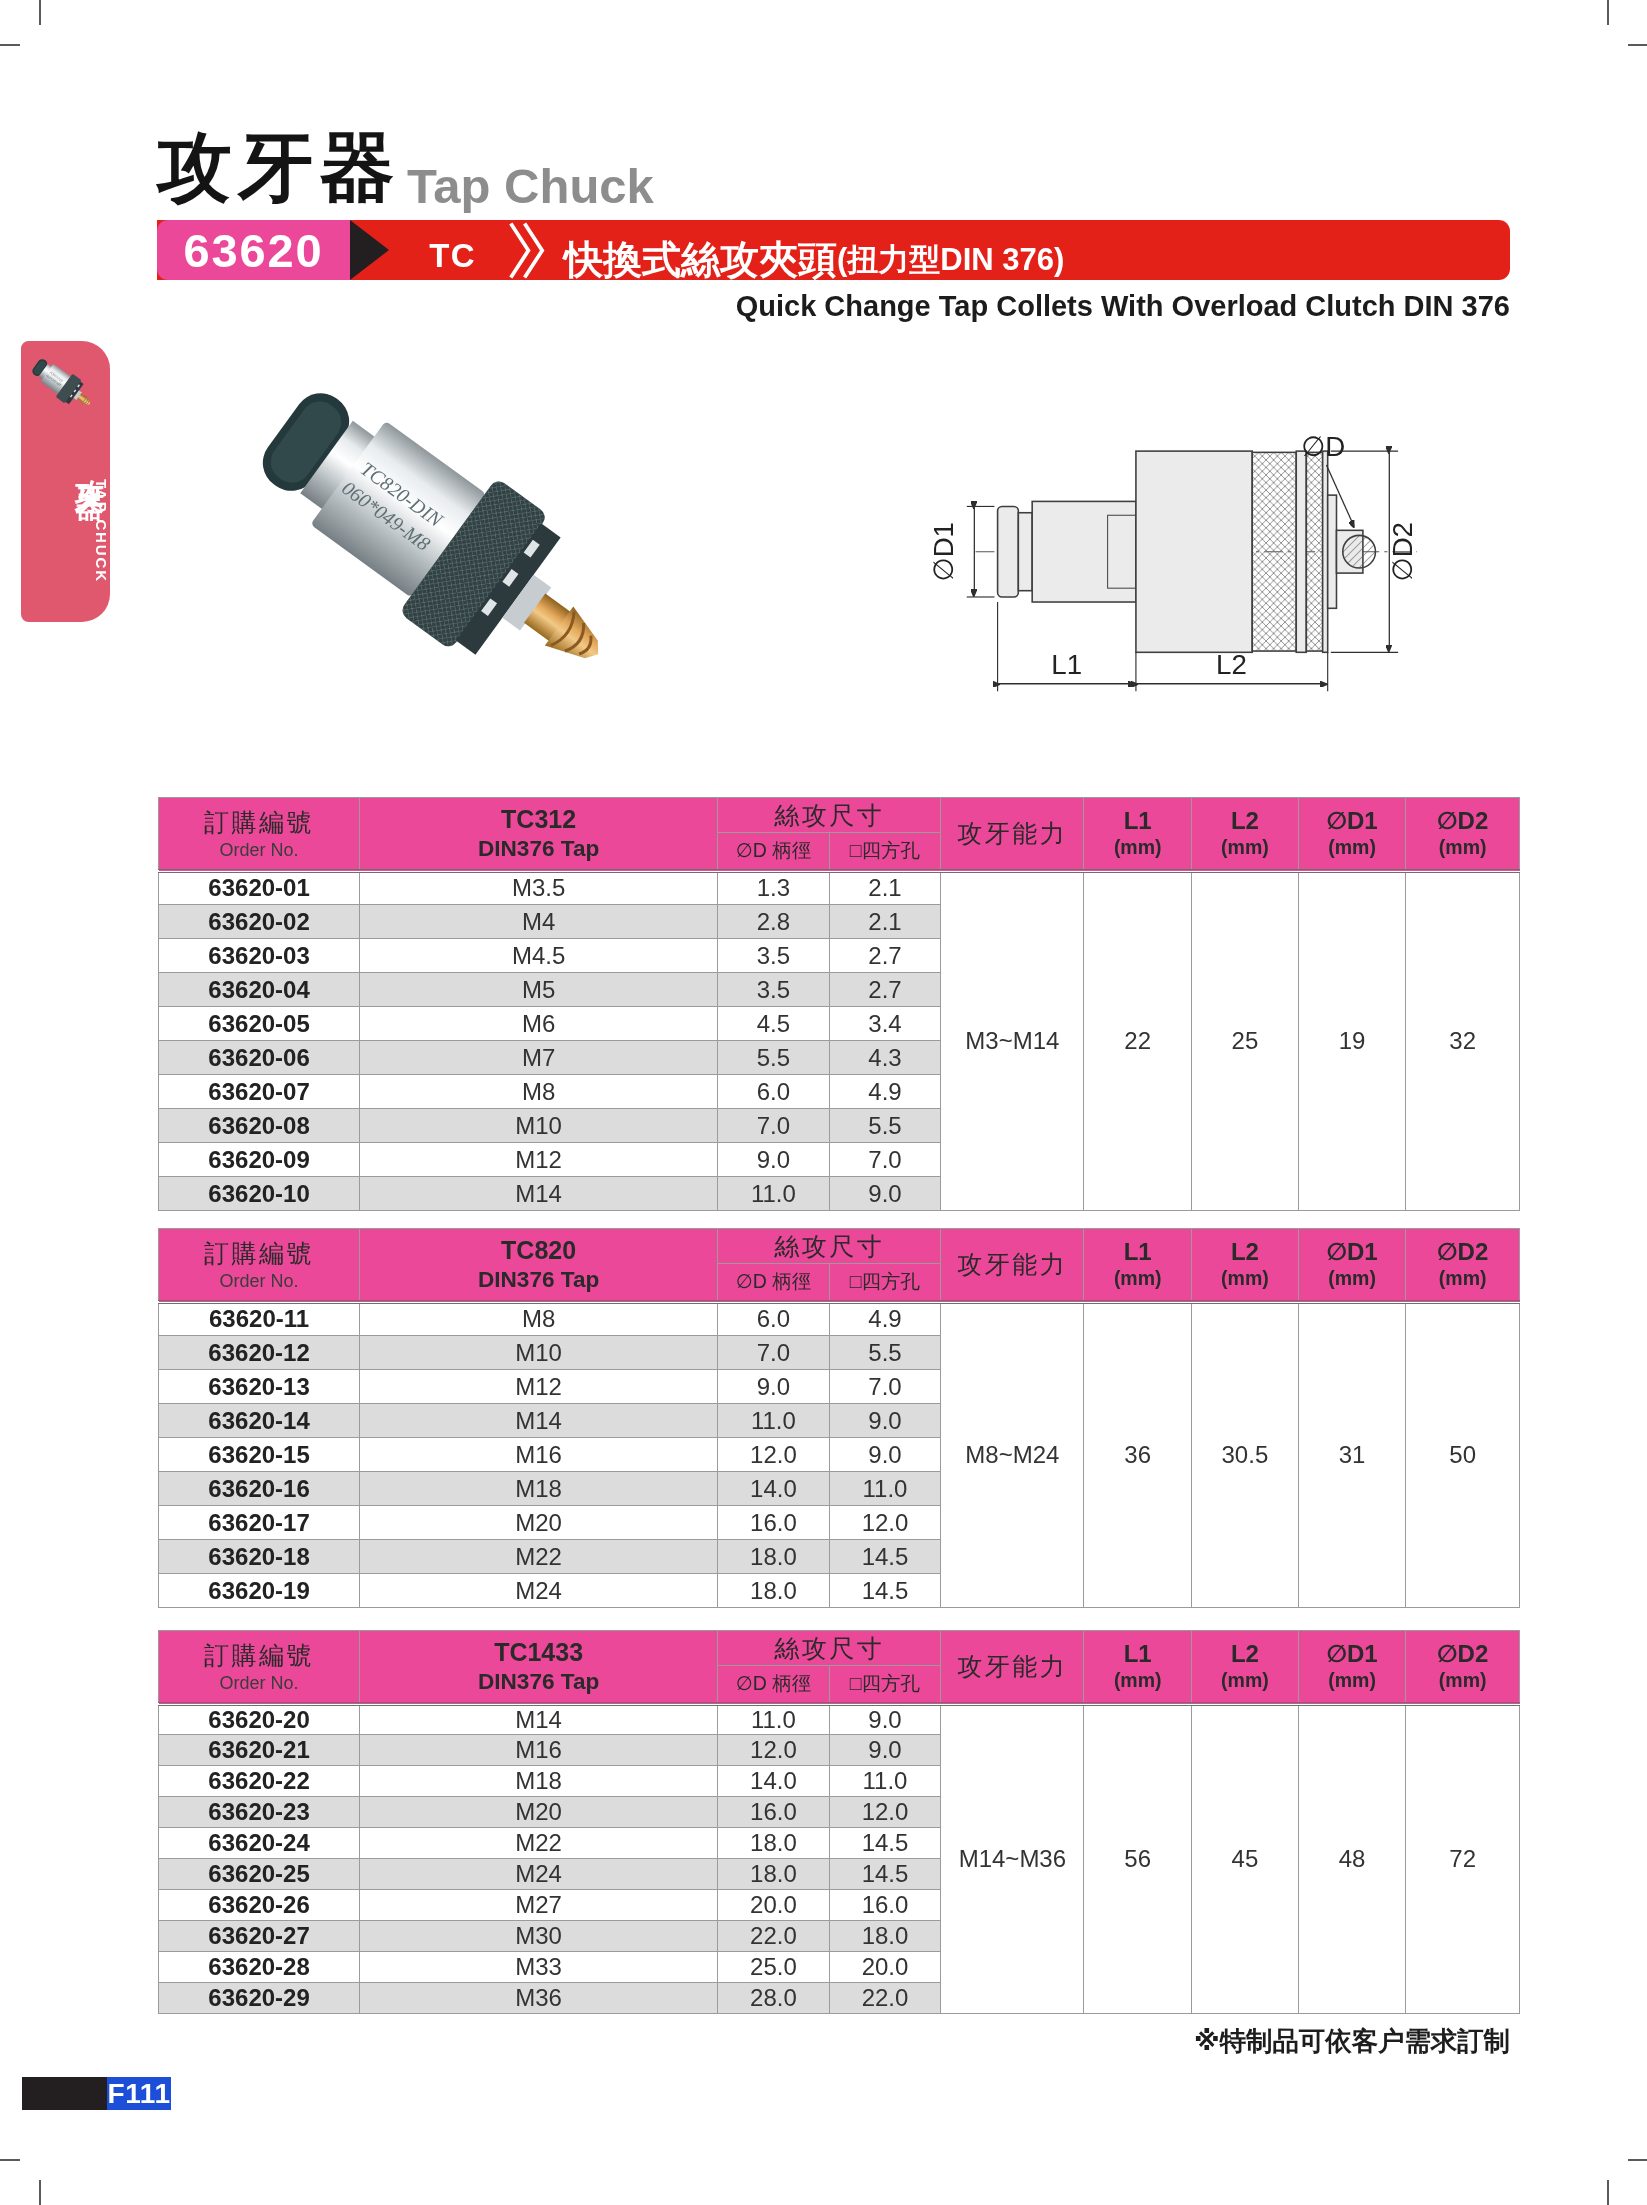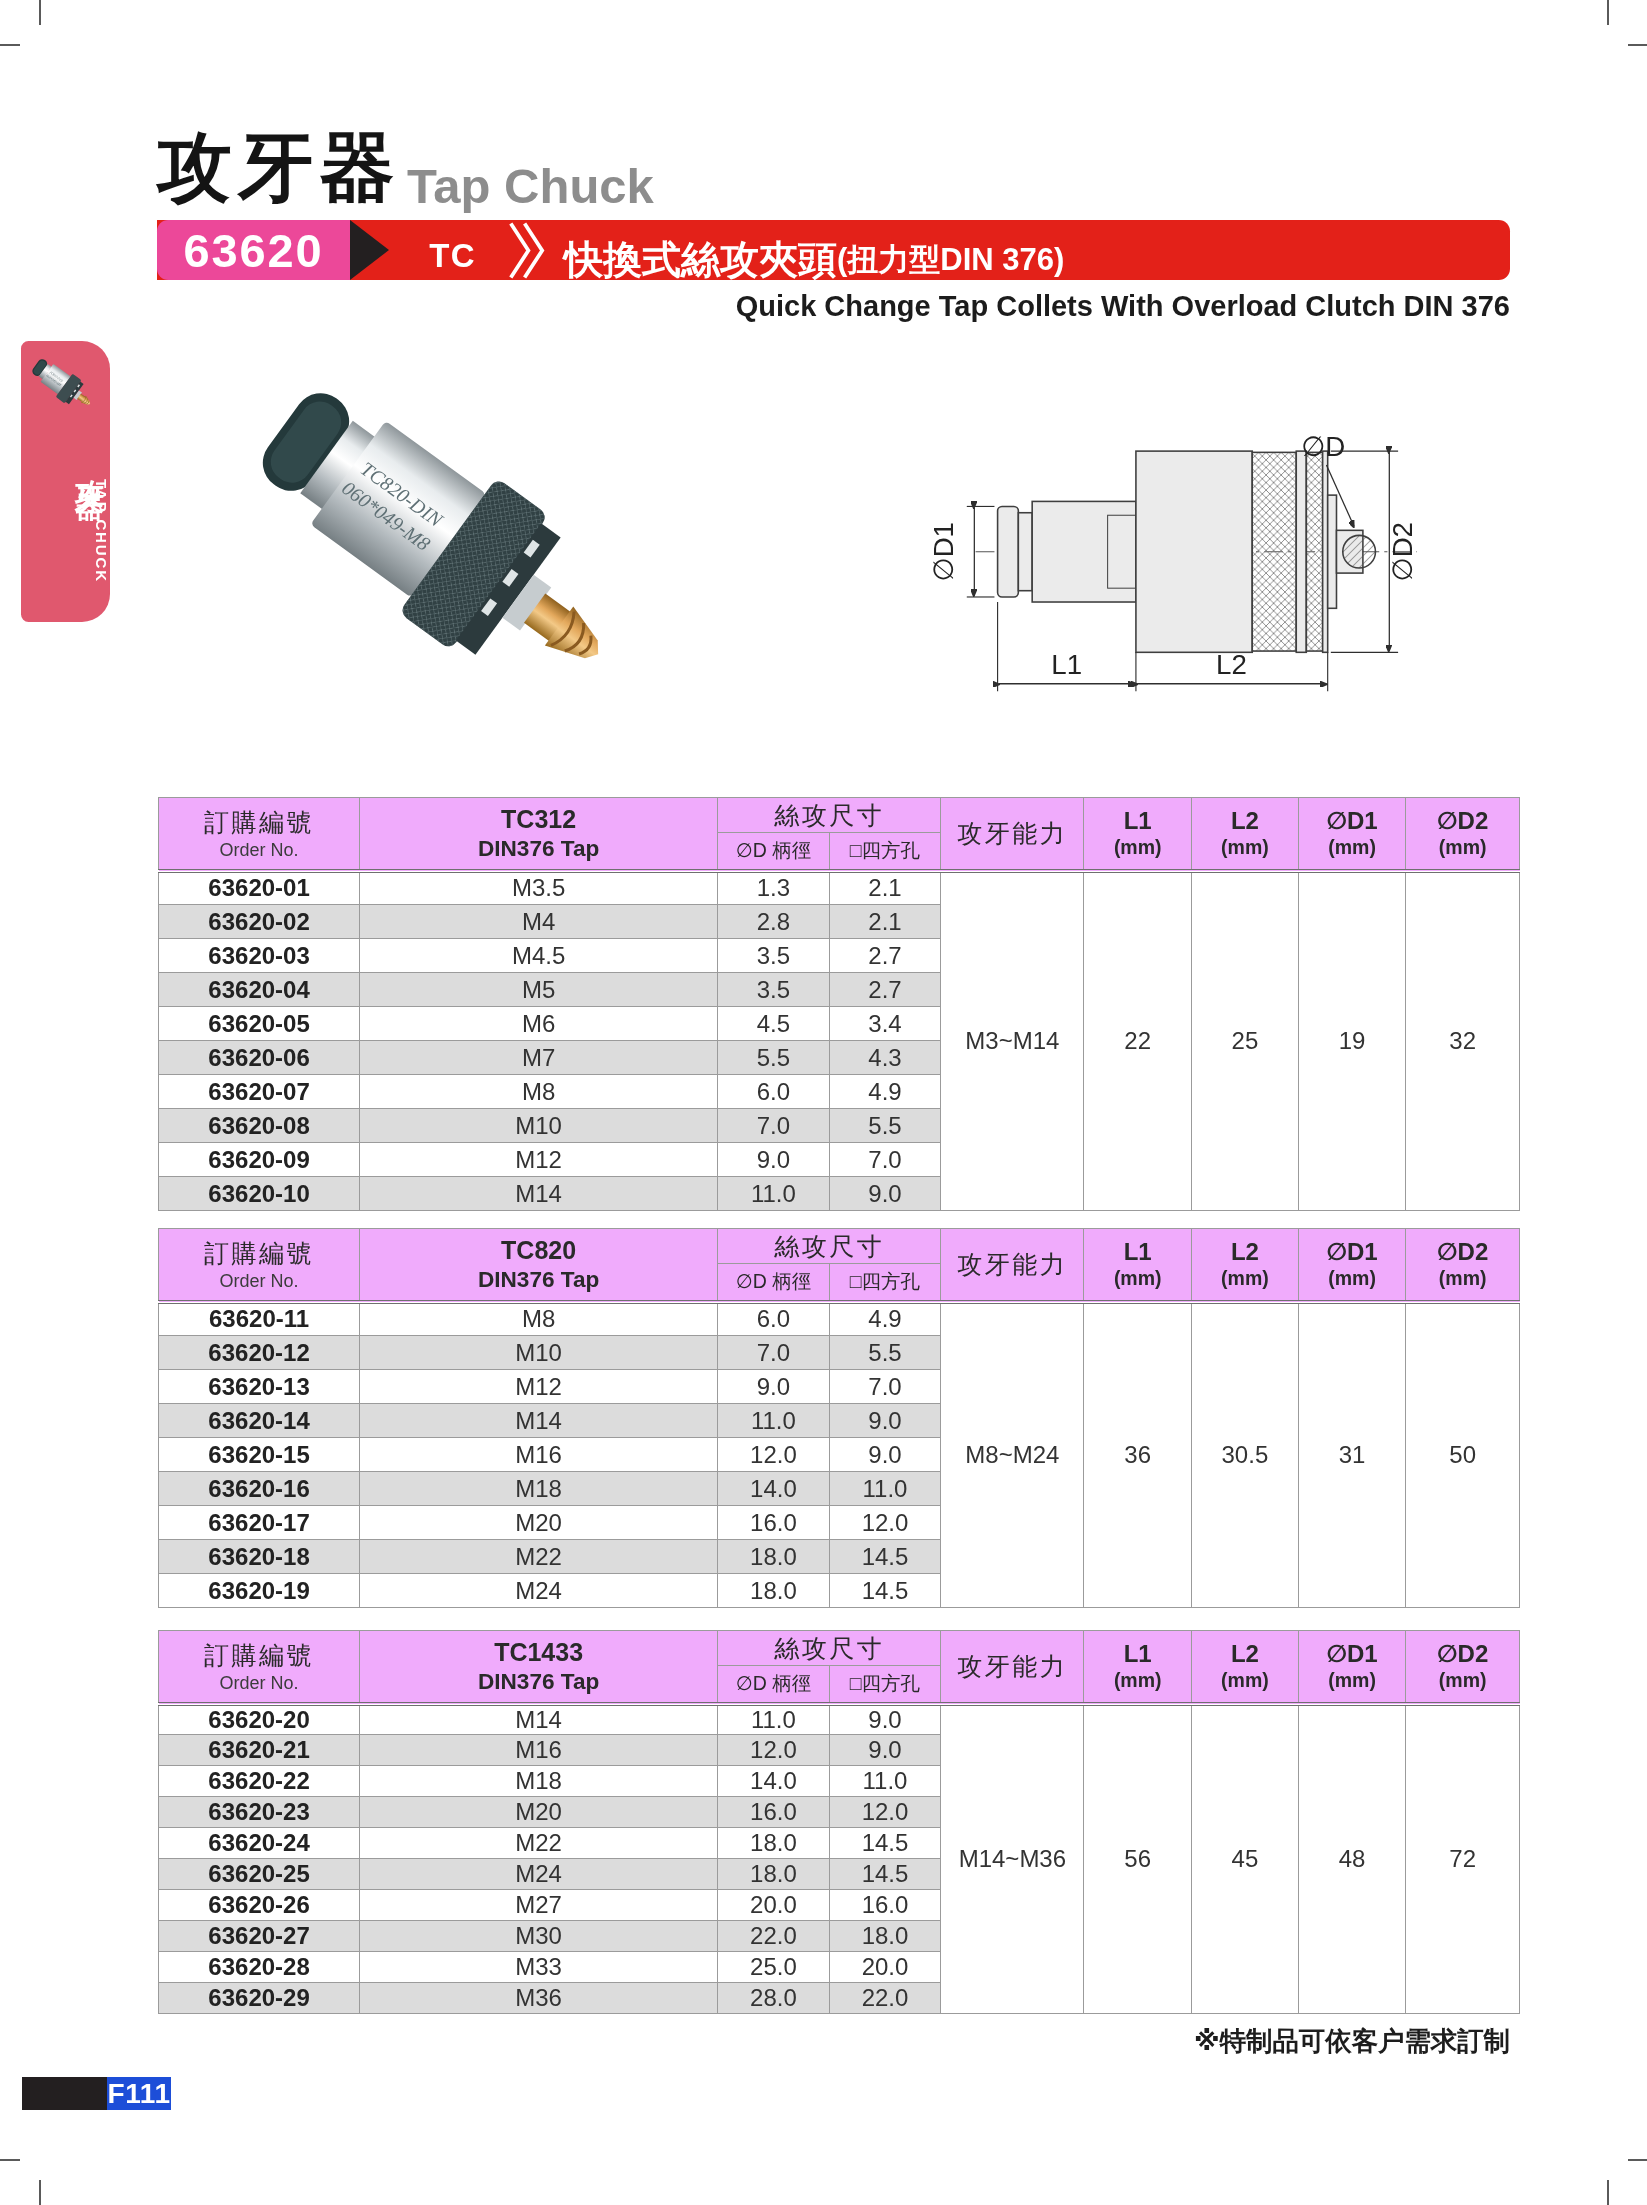--- a/index.html
+++ b/index.html
@@ -36,21 +36,21 @@
 
   
   .photo-wrap { position:absolute; left:226px; top:338px; width:459px; height:405px; }
   .diagram-wrap { position:absolute; left:919px; top:407px; width:503px; height:302px; }
 
   
   .spec-table { position:absolute; left:158px; width:1362px; }
   .spec-table table { width:100%; border-collapse:collapse; table-layout:fixed; border:1.9px solid #7c7c7c; }
   .spec-table thead { border-bottom:4.4px double #6f6f6f; }
   .spec-table th, .spec-table td { border:1.3px solid #9b9b9b; text-align:center; vertical-align:middle; padding:0; }
-  .spec-table thead th { background:#f0abfc; font-weight:normal; color:#2a2a2a; }
+  .spec-table thead th { background:#ec4899; font-weight:normal; color:#2a2a2a; }
   .h-zh { font-size:25px; letter-spacing:2.5px; }
   .h-en { font-size:18px; color:#3c3c3c; margin-top:1.3px; }
   .h-model { font-size:25px; font-weight:bold; }
   .h-std { font-size:22.6px; font-weight:bold; margin-top:2px; }
   .h-dim { font-size:24px; font-weight:bold; }
   .h-mm { font-size:19.5px; font-weight:bold; margin-top:0.6px; }
   .h-sub { font-size:19.5px; }
   .t-a thead tr:first-child { height:35px; }
   .t-a thead tr:last-child { height:38px; }
   .t-a tbody tr { height:34px; }

